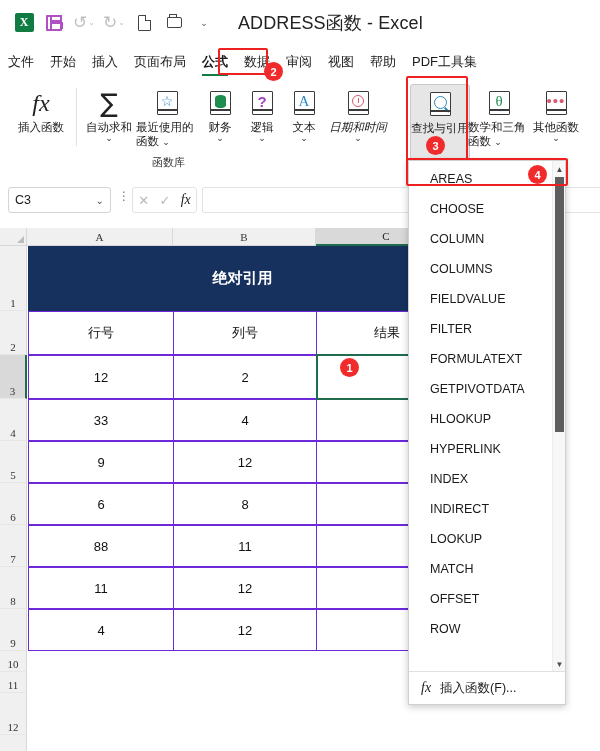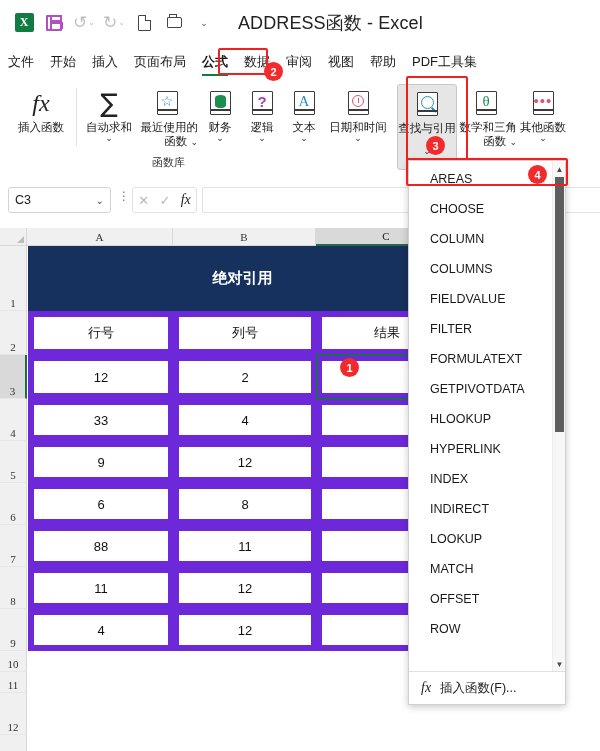--- a/index.html
+++ b/index.html
@@ -56,21 +56,21 @@
   .ribbon {
     position:absolute; left:0; top:78px; width:600px; height:107px;
     background:#ffffff; border-radius:6px;
   }
   .ribbon-inner { position:relative; width:600px; height:107px; display:flex; align-items:flex-start; padding-top:6px; }
   .rb-btn {
     display:flex; flex-direction:column; align-items:center; justify-content:flex-start;
     padding-top:4px; cursor:default; position:relative;
   }
   .rb-ico { height:30px; display:flex; align-items:center; justify-content:center; }
-  .rb-label { font-size:11.5px; color:#1a1a1a; text-align:right; line-height:14px; margin-top:2px; white-space:nowrap;}
+  .rb-label { font-size:11.5px; color:#1a1a1a; text-align:left; line-height:14px; margin-top:2px; white-space:nowrap;}
   .rb-label.two { white-space:normal; width:62px; }
   .rb-caret { font-size:9px; color:#333; line-height:9px; margin-top:0px; }
   .rb-sep { width:1px; height:58px; background:#E1E1E1; margin:4px 6px 0 6px; }
 
   .fx-ico { font-family:"Liberation Serif", serif; font-style:italic; font-size:24px; color:#222; }
   .sigma-ico { font-size:26px; color:#222; font-family:"DejaVu Sans", sans-serif; line-height:26px;}
   .bookico {
     width:21px; height:24px; border:1.6px solid #3a3a3a; border-radius:1px;
     position:relative; display:flex; align-items:center; justify-content:center;
     padding-bottom:4px; background:#fff;
@@ -144,21 +144,21 @@
   .colhead.sel { background:#D9D9D9; border-bottom:2px solid #1E6B4E; color:#1a1a1a;}
   .rowhead {
     position:absolute; left:0; width:27px; background:#F0F0F0;
     border-right:1px solid #D8D8D8; border-bottom:1px solid #E6E6E6;
     font-size:11px; color:#333; display:flex; align-items:flex-end; justify-content:center;
     padding-bottom:1px; font-family:"Liberation Serif", serif;
   }
   .rowhead.sel { background:#D9D9D9; border-right:2px solid #1E6B4E; }
   .cell { position:absolute; background:#fff; font-size:13px; color:#111;
           display:flex; align-items:center; justify-content:center; }
-  .cell.bordered { border:6px solid #6d28d9; }
+  .cell.bordered { border:1px solid #6d28d9; }
   .titlecell {
     background:#17315E; color:#fff; font-weight:bold; font-size:15px;
     display:flex; align-items:center; justify-content:center;
   }
   .selbox {
     position:absolute; border:2px solid #1E6B4E; z-index:9; pointer-events:none;
   }
 
   
   .dropdown {
@@ -280,30 +280,30 @@
       </div>
       <div class="rb-btn" style="width:42px;">
         <div class="rb-ico">
             <div class="bookico">
               <span class="a-g">A</span>
             </div>
           </div>
         <div class="rb-label">文本</div>
         <div class="rb-caret">⌄</div>
       </div>
-      <div class="rb-btn" style="width:66px;">
+      <div class="rb-btn" style="width:66px;font-style:italic;">
         <div class="rb-ico">
             <div class="bookico">
               <span class="clock-g"></span>
             </div>
           </div>
         <div class="rb-label">日期和时间</div>
         <div class="rb-caret">⌄</div>
       </div>
-      <div class="rb-btn pressed" style="width:60px; height:86px; margin-left:6px;">
+      <div class="rb-btn pressed" style="width:60px; height:86px; margin-left:19px;">
         <div class="rb-ico">
             <div class="bookico">
               <span class="mag-g"></span>
             </div>
           </div>
         <div class="rb-label">查找与引用</div>
         <div class="rb-caret" style="margin-top:12px;">⌄</div>
       </div>
       <div class="rb-btn" style="width:58px;">
         <div class="rb-ico">

